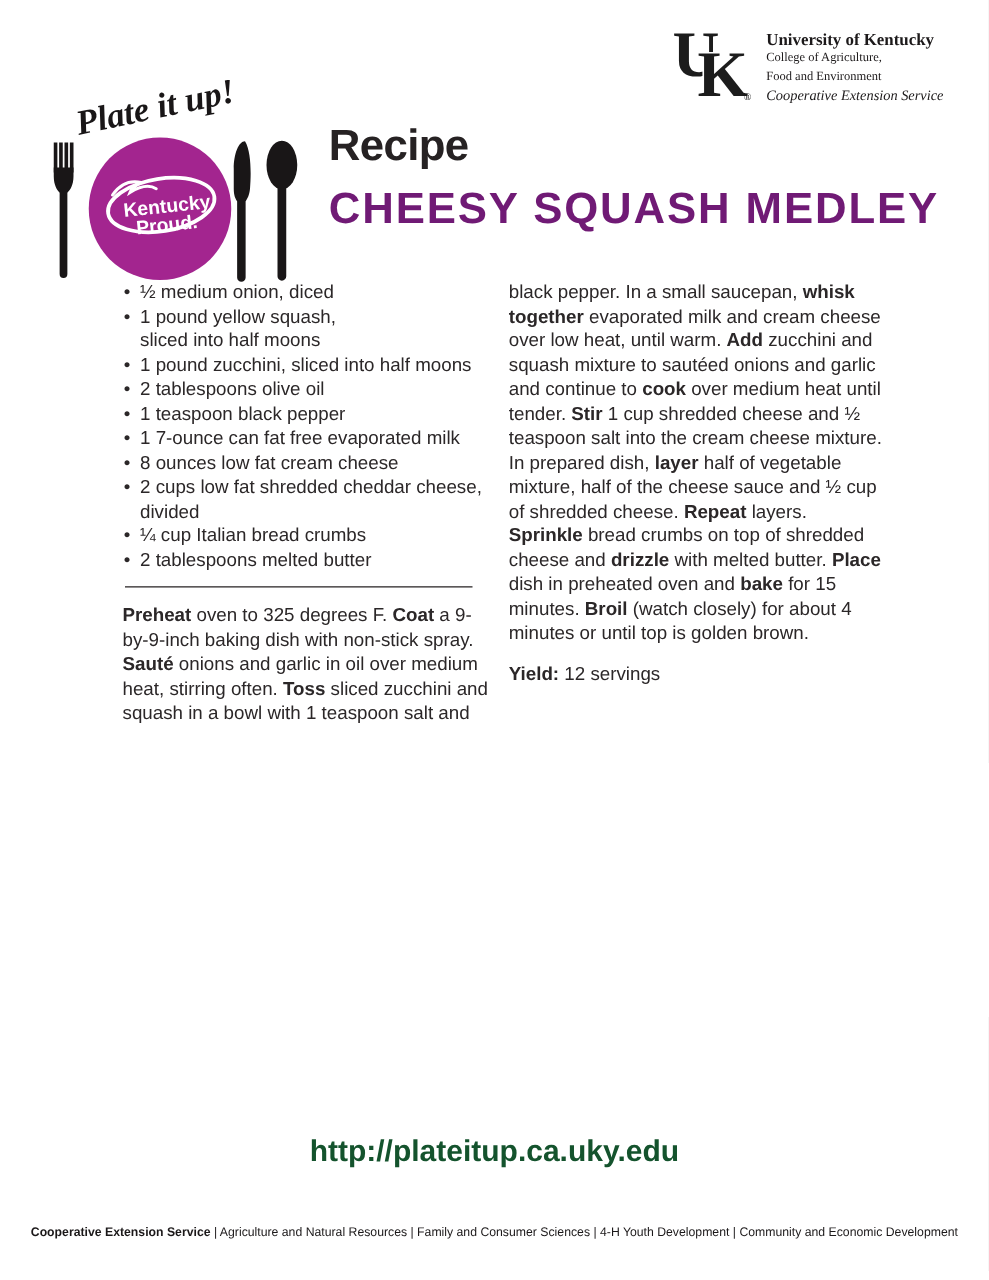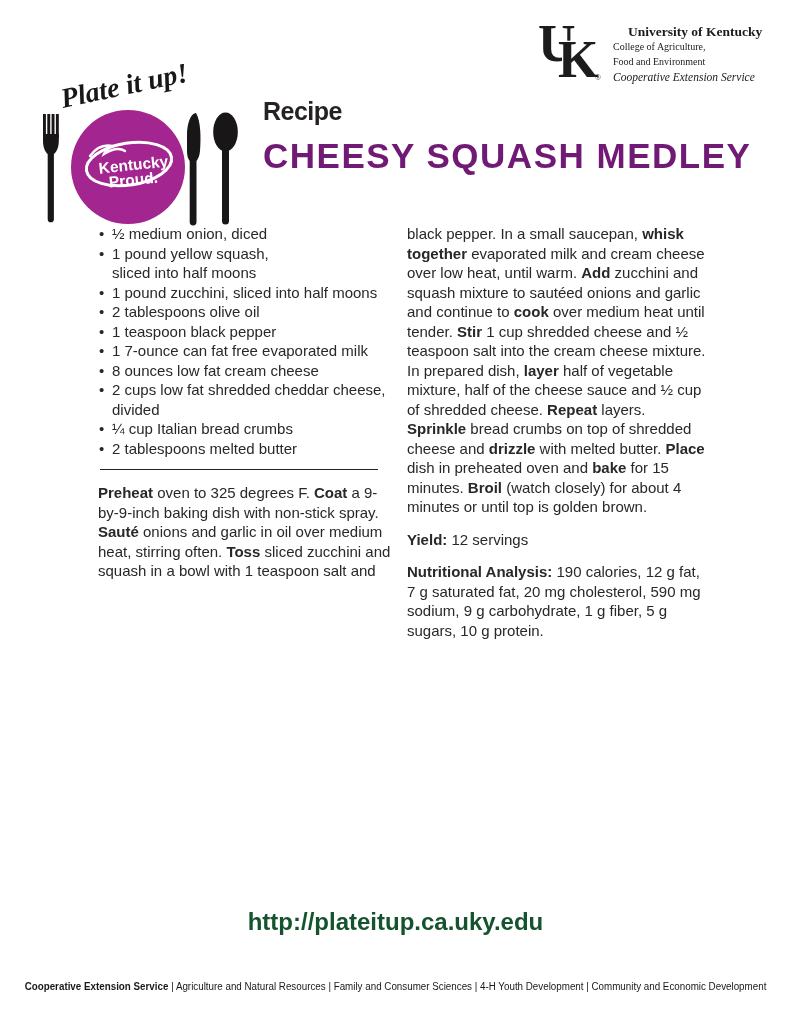--- a/index.html
+++ b/index.html
@@ -17,31 +17,31 @@
 
   
   .uk-lockup {
     position: absolute;
     left: 538px; top: 20px;
     display: flex;
     align-items: flex-start;
     gap: 11px;
   }
   .uk-text { padding-top: 4px; font-family: "Liberation Serif", serif; color: #1c191a; }
-  .uk-line1 { font-weight: bold; font-size: 13.5px; line-height: 15px; margin-left: 15px; }
+  .uk-line1 { font-weight: bold; font-size: 13.5px; line-height: 15px; }
   .uk-line2, .uk-line3 { font-size: 10px; line-height: 15px; }
   .uk-line4 { font-style: italic; font-size: 11.5px; line-height: 14px; margin-top: 1px; }
 
   
   .plate-logo { position: absolute; left: 33px; top: 64px; }
 
   
   .title-block { position: absolute; left: 263px; top: 98px; }
   .recipe-label {
-    font-size: 25px;
+    font-size: 35px;
     font-weight: bold;
     color: #262223;
     letter-spacing: -0.5px;
     line-height: 1.1;
   }
   .page-title {
     margin-top: 10px;
     font-size: 35px;
     font-weight: bold;
     letter-spacing: 1.5px;
@@ -161,21 +161,20 @@
         <li>¼ cup Italian bread crumbs</li>
         <li>2 tablespoons melted butter</li>
       </ul>
     <hr class="divider">
     <p class="instructions"><b>Preheat</b> oven to 325 degrees F. <b>Coat</b> a 9-by-9-inch baking dish with non-stick spray. <b>Sauté</b> onions and garlic in oil over medium heat, stirring often. <b>Toss</b> sliced zucchini and squash in a bowl with 1 teaspoon salt and</p>
   </div>
 
   <div class="col col-right">
     <p class="instructions">black pepper. In a small saucepan, <b>whisk together</b> evaporated milk and cream cheese over low heat, until warm. <b>Add</b> zucchini and squash mixture to sautéed onions and garlic and continue to <b>cook</b> over medium heat until tender. <b>Stir</b> 1 cup shredded cheese and ½ teaspoon salt into the cream cheese mixture. In prepared dish, <b>layer</b> half of vegetable mixture, half of the cheese sauce and ½ cup of shredded cheese. <b>Repeat</b> layers. <b>Sprinkle</b> bread crumbs on top of shredded cheese and <b>drizzle</b> with melted butter. <b>Place</b> dish in preheated oven and <b>bake</b> for 15 minutes. <b>Broil</b> (watch closely) for about 4 minutes or until top is golden brown.</p>
     <p class="yield-line"><b>Yield:</b> 12 servings</p>
-    <p class="nutrition"><b>Nutritional Analysis:</b> 190 calories, 12 g fat, 7 g saturated fat, 20 mg cholesterol, 590 mg sodium, 9 g carbohydrate, 1 g fiber, 5 g sugars, 10 g protein.</p>
   </div>
 
   <div class="url-band">
     <a href="#">http://plateitup.ca.uky.edu</a>
   </div>
 
   <div class="footer"><b>Cooperative Extension Service</b> | Agriculture and Natural Resources | Family and Consumer Sciences | 4-H Youth Development | Community and Economic Development</div>
 
 </div>
 

